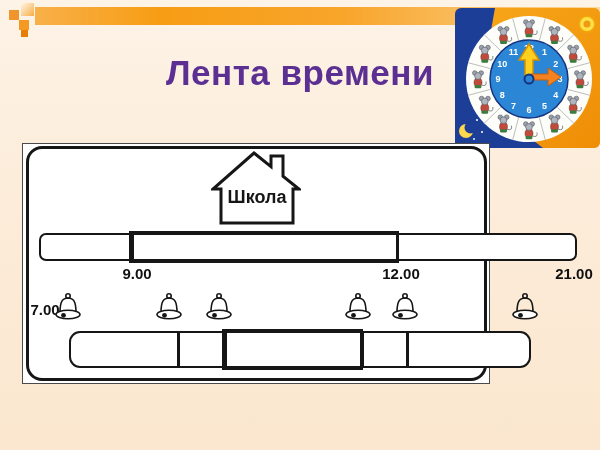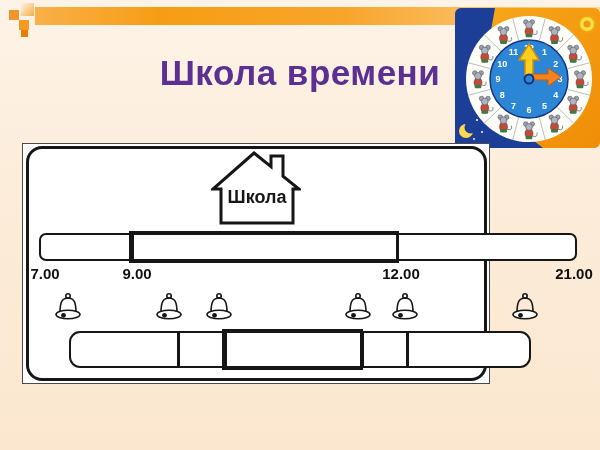--- a/index.html
+++ b/index.html
@@ -47,21 +47,21 @@
   .tdiv-1 { left:108px; }
   .tdiv-2 { left:373px; }
   .toverlay {
     position:absolute; left:106px; top:87px; width:270px; height:32px;
     border:3px solid #161616; background:transparent;
   }
   .tlabel {
     position:absolute; top:121px; width:60px; height:17px; text-align:center;
     font-size:15px; font-weight:bold; color:#111;
   }
-  .tl-0 { left:-8px; }  .tl-1 { left:84px; }
+  .tl-0 { left:-8px;margin-top:36px; }  .tl-1 { left:84px; }
   .tl-2 { left:348px; } .tl-3 { left:521px; }
   .bell { position:absolute; top:148px; width:32px; height:30px; }
   .b-0 { left:29px; }  .b-1 { left:130px; } .b-2 { left:180px; }
   .b-3 { left:319px; } .b-4 { left:366px; } .b-5 { left:486px; }
   .sbar {
     position:absolute; left:46px; top:187px; width:462px; height:37px;
     border:2.5px solid #161616; border-radius:11px; background:#fff;
   }
   .sdiv { position:absolute; width:2.5px; background:#161616; top:187px; height:37px; }
   .sdiv-1 { left:154px; } .sdiv-2 { left:201px; }
@@ -76,21 +76,21 @@
 <body>
 
 <div id="slide">
 
   <div class="band"></div>
   <div class="sq sq-a"></div>
   <div class="sq sq-b"></div>
   <div class="sq sq-c"></div>
   <div class="sq sq-d"></div>
 
-  <div class="title">Школа времени</div>
+  <div class="title">Лента времени</div>
 
   <div class="clock-box">
     <svg width="145" height="140" viewBox="0 0 145 140">
       <defs>
         <linearGradient id="og" x1="0" y1="0" x2="1" y2="1">
           <stop offset="0" stop-color="#f8a81c"></stop>
             <stop offset="1" stop-color="#ef8e06"></stop>
         </linearGradient>
         <g id="mouse">
           <ellipse cx="0" cy="3.5" rx="4" ry="5" fill="#c14a3a" stroke="#5a3030" stroke-width="0.5"></ellipse>

